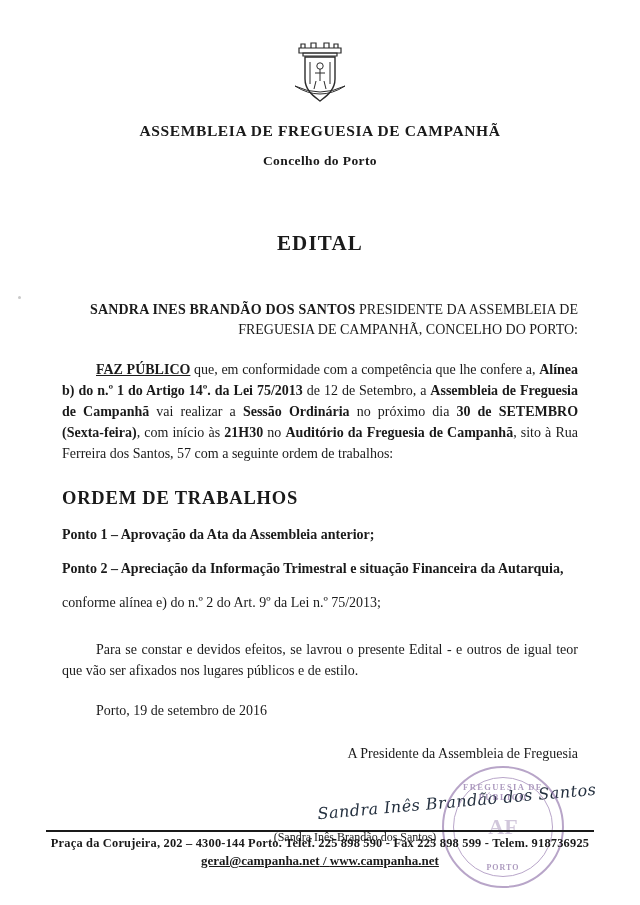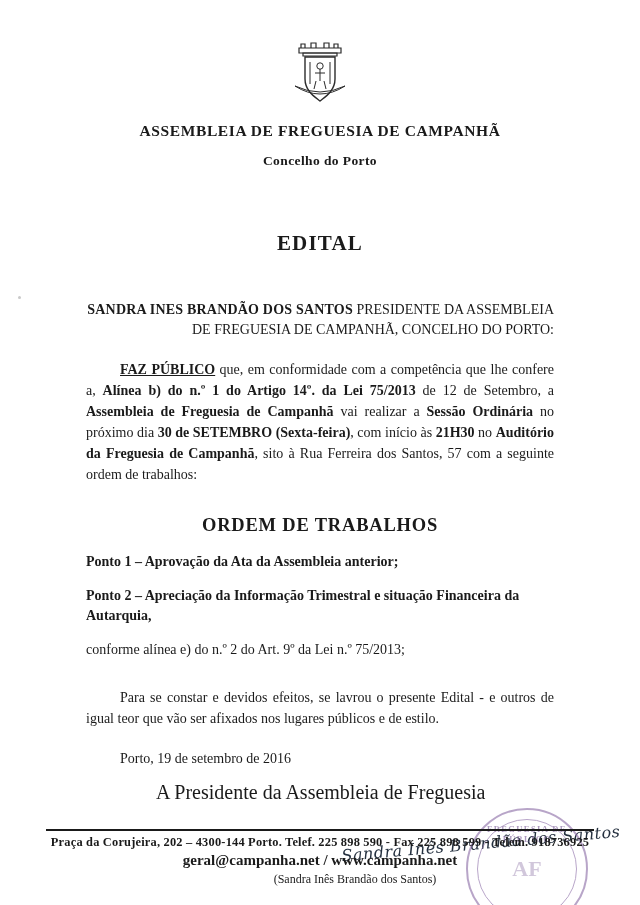--- a/index.html
+++ b/index.html
@@ -13,21 +13,21 @@
     font-family: "Liberation Serif", serif;
     color: #1a1a1a;
     position: relative;
     overflow: hidden;
   }
   .page {
     position: relative;
     width: 640px;
     height: 905px;
     box-sizing: border-box;
-    padding: 0 86px;
+    padding: 0 62px;
   }
 
   
   .crest-wrap {
     padding-top: 34px;
     display: flex;
     justify-content: center;
   }
   .crest {
     width: 62px;
@@ -71,25 +71,25 @@
     margin-top: 18px;
     font-size: 14px;
     line-height: 1.5;
     text-align: justify;
     text-indent: 34px;
   }
   .u { text-decoration: underline; font-weight: bold; }
   .b { font-weight: bold; }
 
   .agenda-title {
-    text-align: center;
+    text-align: left;
     font-weight: bold;
     font-size: 18.5px;
     letter-spacing: 0.8px;
-    margin-top: 30px;
+    margin-top: 24px;
   }
 
   .point {
     margin-top: 16px;
     font-size: 14px;
     font-weight: bold;
     line-height: 1.45;
   }
   .point-2 { margin-top: 11px; }
 
@@ -108,23 +108,23 @@
     font-family: Liberation Serif, serif;
   }
 
   .place-date {
     margin-top: 22px;
     margin-left: 34px;
     font-size: 14px;
   }
 
   .sign-role {
-    margin-top: 14px;
-    text-align: left;
-    font-size: 20px;
+    margin-top: 27px;
+    text-align: right;
+    font-size: 14px;
     padding-left: 70px;
   }
 
   .sign-area {
     position: relative;
     height: 96px;
     margin-top: 4px;
   }
   .sign-script {
     position: absolute;
@@ -199,22 +199,23 @@
   .footer .rule {
     border-top: 2px solid #1a1a1a;
     margin-bottom: 4px;
   }
   .footer .line1 {
     font-size: 12.4px;
     font-weight: bold;
     letter-spacing: 0.2px;
   }
   .footer .line2 {
-    font-size: 15px;
-    font-weight: bold;
+    font-size: 13px;
+    font-weight: bold;
+    text-decoration: underline;
     margin-top: 2px;
   }
   .footer .line2 .nolink { text-decoration: none; }
 
   
   .speck {
     position: absolute;
     left: 18px;
     top: 296px;
     width: 3px;

